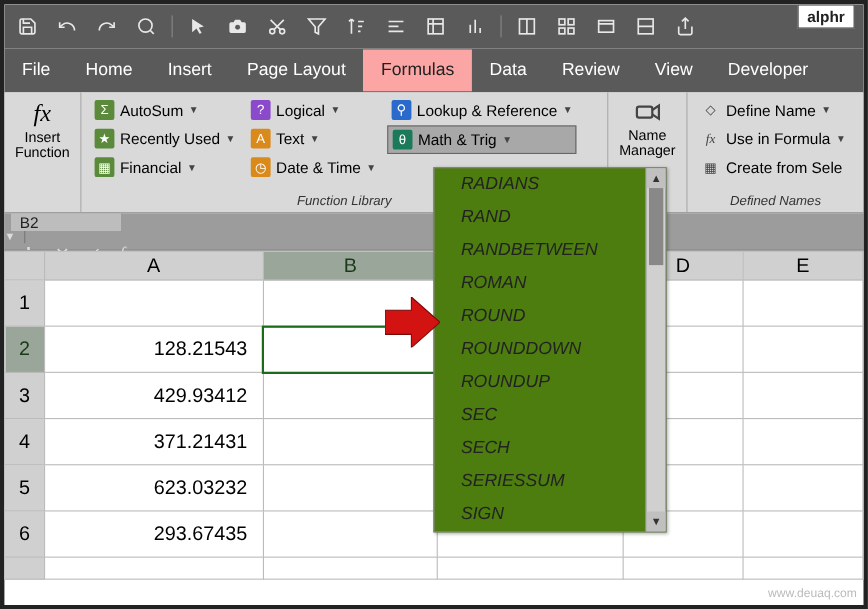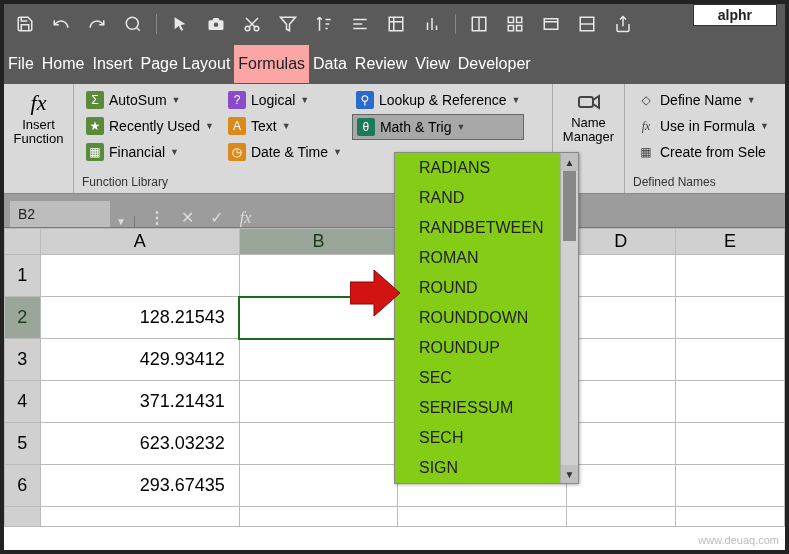--- a/index.html
+++ b/index.html
@@ -1,50 +1,50 @@
 <!DOCTYPE html>
 <html><head>
 <meta charset="utf-8">
 <style>
 * { box-sizing: border-box; margin: 0; padding: 0; font-family: "Segoe UI", Arial, sans-serif; }
 body { background: #fff; width: 789px; height: 554px; overflow: hidden; position: relative; border: 4px solid #222; }
 .topbar { background: #5a5a5a; display: flex; align-items: center; padding: 4px 8px; gap: 10px; height: 40px; }
 .topbar .ico { color: #e8e8e8; width: 26px; height: 26px; display: flex; align-items: center; justify-content: center; cursor: pointer; }
 .topbar .sep { width: 1px; height: 20px; background: #888; }
-.alphr { position: absolute; top: 0; right: 8px; background: #fff; color: #222; font-weight: bold; font-size: 14px; padding: 2px 24px; border: 1px solid #333; z-index: 50; }
+.alphr { position: absolute; top: 0; right: 8px; background: #fff; color: #222; font-weight: bold; font-size: 14px; padding: 2px 8px; border: 1px solid #333; z-index: 50; }
 .menubar { background: #5a5a5a; display: flex; align-items: center; height: 40px; }
-.menubar .tab { color: #fff; font-size: 16px; padding: 10px 4px; cursor: pointer; }
+.menubar .tab { color: #fff; font-size: 16px; padding: 10px 16px; cursor: pointer; }
 .menubar .tab.active { background: #fca5a5; color: #222; }
 .ribbon { background: #d9d9d9; display: flex; height: 110px; border-bottom: 1px solid #888; }
 .r-group { border-right: 1px solid #aaa; padding: 4px 8px 2px 8px; display: flex; flex-direction: column; justify-content: space-between; }
 .r-group .stack { display: flex; gap: 6px; }
 .r-group .col { display: flex; flex-direction: column; gap: 2px; }
 .r-btn-big { display: flex; flex-direction: column; align-items: center; padding: 2px 4px; cursor: pointer; }
 .r-btn-big .ico { font-size: 22px; }
 .r-btn-big .lbl { font-size: 13px; text-align: center; line-height: 1.1; margin-top: 2px; }
 .r-item { display: flex; align-items: center; gap: 5px; font-size: 14px; padding: 3px 4px; cursor: pointer; white-space: nowrap; }
 .r-item.active { background: #a8a8a8; border: 1px solid #666; }
 .r-item .ico { width: 18px; height: 18px; display: flex; align-items: center; justify-content: center; color: #fff; font-size: 12px; border-radius: 2px; }
 .r-item .caret { font-size: 9px; color: #444; }
-.grp-label { font-size: 12px; color: #333; text-align: left; padding: 2px 0; }
-.namebox-row { background: #9c9c9c; display: flex; align-items: flex-end; height: 34px; border-bottom: 1px solid #777; }
+.grp-label { font-size: 12px; color: #333; text-align: center; padding: 2px 0; font-style: italic; }
+.namebox-row { background: #9c9c9c; display: flex; align-items: flex-start; height: 34px; border-bottom: 1px solid #777; flex-direction: column; }
 .namebox { background: #bdbdbd; color: #222; width: 100px; height: 26px; margin: 0 6px; display: flex; align-items: center; padding: 0 8px; font-size: 14px; }
 .nb-caret { color: #ddd; font-size: 10px; padding-right: 8px; border-right: 1px solid #777; }
 .fxbar { display: flex; align-items: center; gap: 16px; padding-left: 14px; color: #ddd; }
 .fxbar .btn { cursor: pointer; font-size: 16px; }
 .grid-area { position: relative; background: #fff; }
 .grid { border-collapse: collapse; table-layout: fixed; }
 .grid th, .grid td { border: 1px solid #bbb; font-size: 18px; font-weight: normal; }
 .corner { background: #d0d0d0; width: 36px; height: 26px; border: 1px solid #999; }
 .colh { background: #d0d0d0; text-align: center; height: 26px; font-size: 16px; }
 .rowh { background: #d0d0d0; text-align: center; width: 36px; font-size: 16px; }
 .rowh.sel, .colh.sel { background: #9aa69a; color: #1a3a1a; }
 .cell { height: 42px; padding: 0 14px; text-align: right; }
 .cell.selected { outline: 2px solid #1a6b1a; outline-offset: -1px; }
-.dropdown { position: absolute; top: 148px; left: 390px; width: 185px; background: #84cc16; border: 1px solid #888; z-index: 20; box-shadow: 1px 1px 3px rgba(0,0,0,0.3); }
+.dropdown { position: absolute; top: 148px; left: 390px; width: 212px; background: #4d7c0f; border: 1px solid #888; z-index: 20; box-shadow: 1px 1px 3px rgba(0,0,0,0.3); font-style: italic; }
 .dropdown .scroll { position: absolute; right: 0; top: 0; bottom: 0; width: 18px; background: #d0d0d0; border-left: 1px solid #aaa; }
 .dropdown .thumb { position: absolute; top: 18px; left: 2px; right: 2px; height: 70px; background: #888; }
 .dropdown .arr { position: absolute; left: 0; right: 0; height: 18px; background: #c0c0c0; display: flex; align-items: center; justify-content: center; font-size: 10px; color: #333; }
 .dropdown .arr.up { top: 0; }
 .dropdown .arr.dn { bottom: 0; }
 .dropdown .item { padding: 6px 24px; font-size: 16px; color: #222; cursor: pointer; }
 .arrow { position: absolute; top: 266px; left: 346px; z-index: 30; }
 .watermark { position: absolute; bottom: 4px; right: 6px; font-size: 11px; color: #bbb; z-index: 5; }
 svg { display: block; }
 </style>
@@ -357,22 +357,22 @@
 
 <div class="dropdown">
   <div class="item">RADIANS</div>
   <div class="item">RAND</div>
   <div class="item">RANDBETWEEN</div>
   <div class="item">ROMAN</div>
   <div class="item">ROUND</div>
   <div class="item">ROUNDDOWN</div>
   <div class="item">ROUNDUP</div>
   <div class="item">SEC</div>
+  <div class="item">SECH</div>
   <div class="item">SERIESSUM</div>
-  <div class="item">SECH</div>
   <div class="item">SIGN</div>
   <div class="scroll">
     <div class="arr up">▲</div>
     <div class="thumb"></div>
     <div class="arr dn">▼</div>
   </div>
 </div>
 
 <div class="arrow">
 <svg width="50" height="46" viewBox="0 0 50 46">

